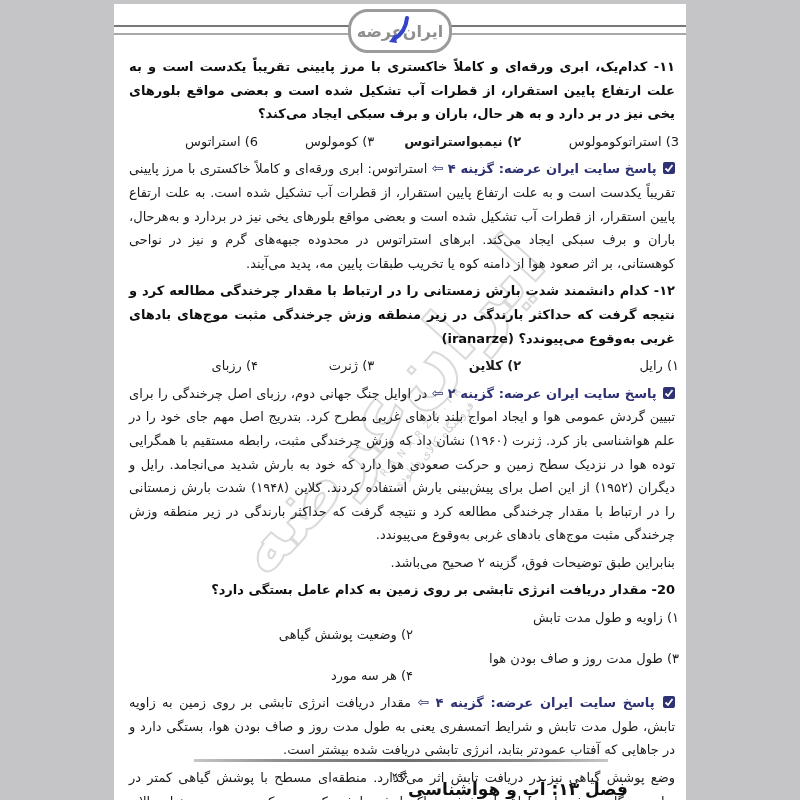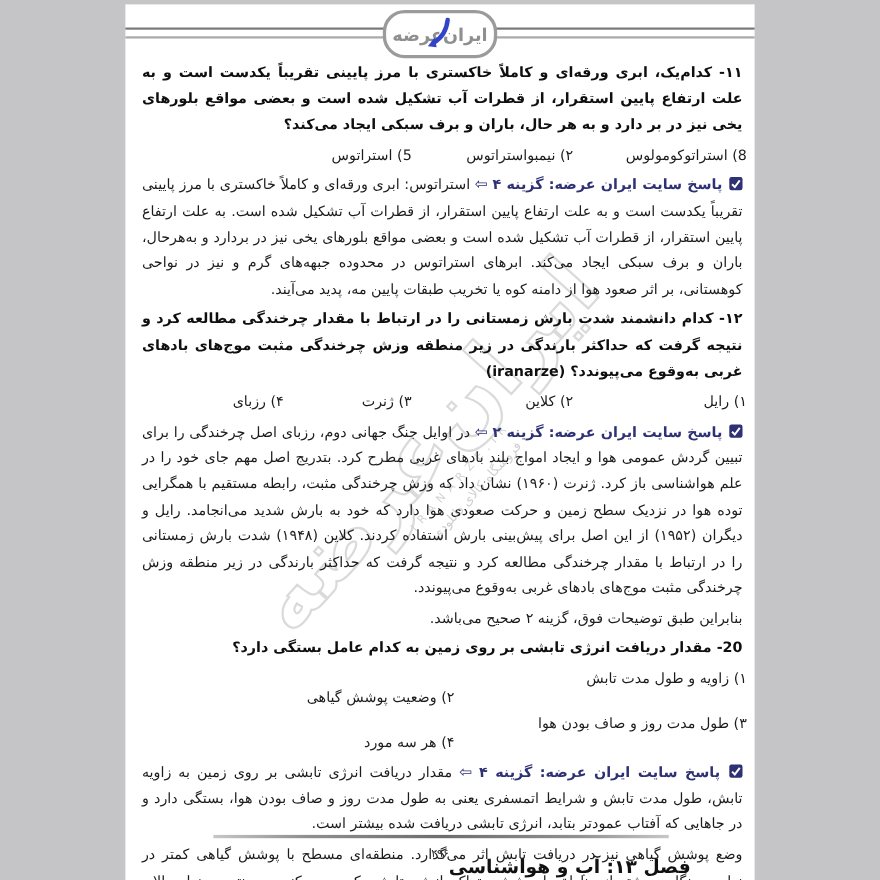--- a/index.html
+++ b/index.html
@@ -24,21 +24,21 @@
   .wm-latin{font-size:10px;letter-spacing:6px;color:#d2d2d2;margin-top:2px;}
   .wm-caption{direction:rtl;font-size:12px;letter-spacing:4px;color:#d0d0d0;margin-top:6px;}
 
   
   .content{position:absolute;top:47px;right:7px;left:11px;z-index:2;
     direction:rtl;text-align:justify;font-size:13px;line-height:23.6px;color:#1c1c1c;}
   .content p{margin:4px;}
   .q{font-weight:bold;color:#0f0f0f;}
   .opts4{display:flex;direction:rtl;}
   .opts4 .opt{flex:0 0 auto;}
-  .opts4 .w1{width:28.5%;} .opts4 .w2{width:26.5%;} .opts4 .w3{width:21%;} .opts4 .w4{width:24%;}
+  .opts4 .w1{width:28.5%;} .opts4 .w2{width:26.5%;font-weight:bold;} .opts4 .w3{width:21%;} .opts4 .w4{width:24%;}
   .opts2{display:flex;flex-wrap:wrap;direction:rtl;}
   .opts2 .opt{flex:0 0 auto;}
   .opts2 .c1{width:48%;} .opts2 .c2{width:52%;margin-top:17px;}
   .ans-label{font-weight:bold;color:#2e3173;}
   .arrow{color:#2e3173;font-size:14px;}
   .chk{display:inline-block;width:12px;height:12px;background:#2e3173;border-radius:2px;
     vertical-align:-1px;margin-left:2px;}
   .chk svg{display:block;}
 
   
@@ -67,23 +67,24 @@
     <div class="wm">
       <div class="wm-big">ایران‌عرضه</div>
       <div class="wm-latin">IRANARZE.IR</div>
       <div class="wm-caption">فروشگاه کالای دانلودی</div>
     </div>
 
     <div class="content">
 
       <p class="q">۱۱- کدام‌یک، ابری ورقه‌ای و کاملاً خاکستری با مرز پایینی تقریباً یکدست است و به علت ارتفاع پایین استقرار، از قطرات آب تشکیل شده است و بعضی مواقع بلورهای یخی نیز در بر دارد و به هر حال، باران و برف سبکی ایجاد می‌کند؟</p>
       <div class="opts4">
-        <span class="opt w1">8) استراتوکومولوس</span>
+        <span class="opt w1">3) استراتوکومولوس</span>
         <span class="opt w2">۲) نیمبواستراتوس</span>
-        <span class="opt w4">5) استراتوس</span>
+        <span class="opt w3">۳) کومولوس</span>
+        <span class="opt w4">6) استراتوس</span>
       </div>
       <p class="ans">
         <span class="chk"><svg width="12" height="12" viewBox="0 0 12 12">
               <path d="M2.5 6.5 L5 9 L9.5 3" fill="none" stroke="#ffffff" stroke-width="1.8"></path>
             </svg></span>
         <span class="ans-label">پاسخ سایت ایران عرضه: گزینه ۴</span>
         <span class="arrow">⇦</span>
         <span class="ans-text">استراتوس: ابری ورقه‌ای و کاملاً خاکستری با مرز پایینی تقریباً یکدست است و به علت ارتفاع پایین استقرار، از قطرات آب تشکیل شده است. به علت ارتفاع پایین استقرار، از قطرات آب تشکیل شده است و بعضی مواقع بلورهای یخی نیز در بردارد و به‌هرحال، باران و برف سبکی ایجاد می‌کند. ابرهای استراتوس در محدوده جبهه‌های گرم و نیز در نواحی کوهستانی، بر اثر صعود هوا از دامنه کوه یا تخریب طبقات پایین مه، پدید می‌آیند.</span>
       </p>
 

